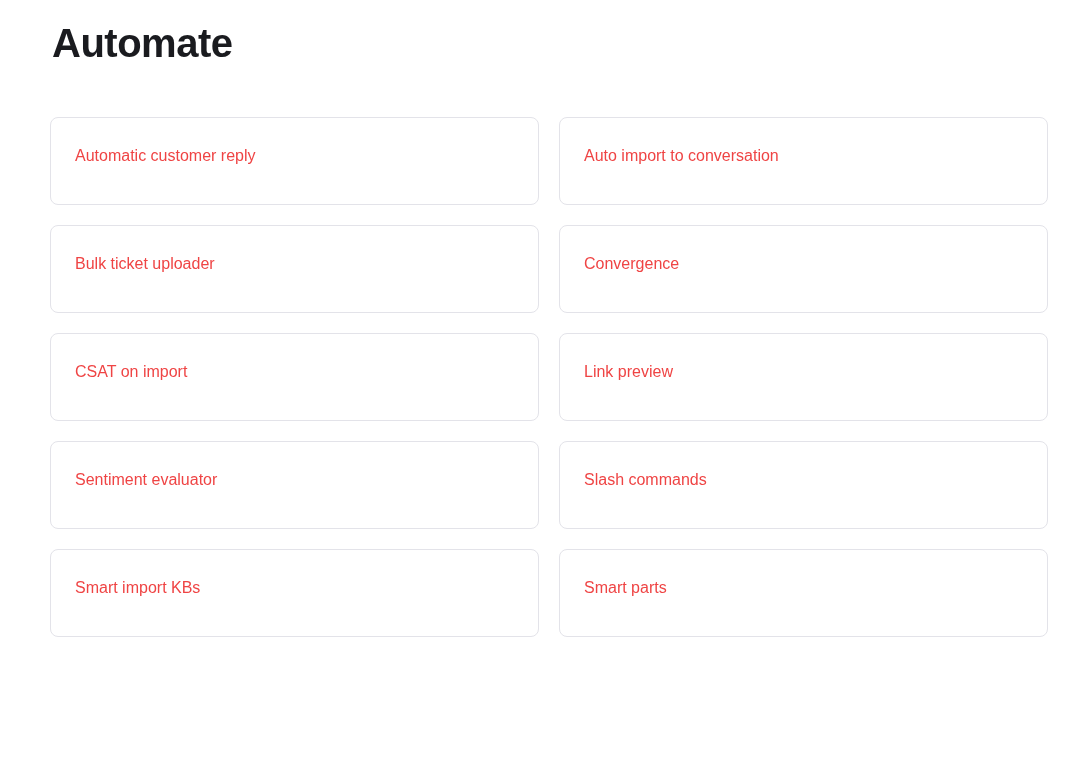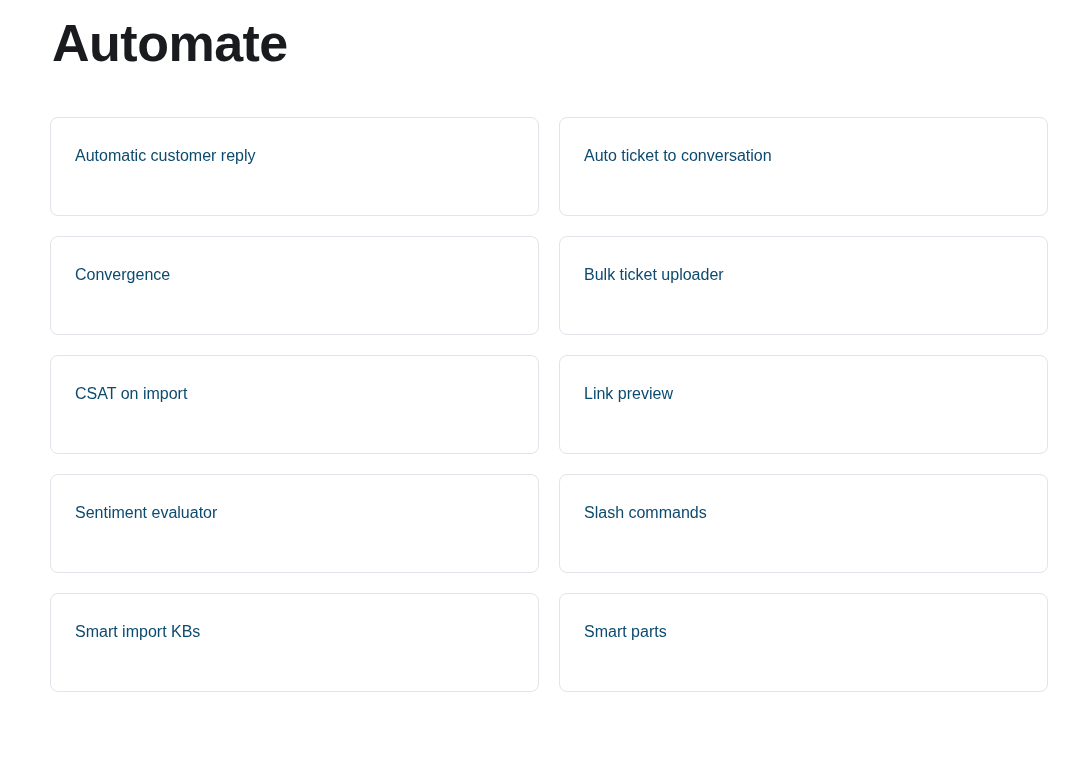--- a/index.html
+++ b/index.html
@@ -7,66 +7,66 @@
     width: 1080px;
     height: 772px;
     background: #ffffff;
     font-family: "Liberation Sans", sans-serif;
     overflow: hidden;
   }
   .page {
     padding: 20px 32px 26px 50px;
   }
   .page-title {
-    font-size: 52px;
+    font-size: 40px;
     font-weight: 700;
     line-height: 46px;
     letter-spacing: -0.5px;
     color: #1a1b1f;
     margin-left: 2px;
     margin-bottom: 51px;
   }
   .card-grid {
     display: grid;
     grid-template-columns: 489px 489px;
     column-gap: 20px;
     row-gap: 20px;
   }
   .feature-card {
-    height: 99px;
+    height: 88px;
     background: #ffffff;
     border: 1px solid #e3e3e9;
     border-radius: 8px;
     padding: 28px 24px 0 24px;
     font-size: 16px;
     line-height: 20px;
-    color: #0c4a6e;
+    color: #ef4444;
     cursor: pointer;
     display: block;
     text-align: left;
   }
 </style>
 </head>
 <body>
 
 <div class="page">
   <h1 class="page-title">Automate</h1>
 
   <div class="card-grid">
     <div class="feature-card">
       <span>Automatic customer reply</span>
     </div>
     <div class="feature-card">
-      <span>Auto ticket to conversation</span>
+      <span>Auto import to conversation</span>
+    </div>
+    <div class="feature-card">
+      <span>Bulk ticket uploader</span>
     </div>
     <div class="feature-card">
       <span>Convergence</span>
-    </div>
-    <div class="feature-card">
-      <span>Bulk ticket uploader</span>
     </div>
     <div class="feature-card">
       <span>CSAT on import</span>
     </div>
     <div class="feature-card">
       <span>Link preview</span>
     </div>
     <div class="feature-card">
       <span>Sentiment evaluator</span>
     </div>

